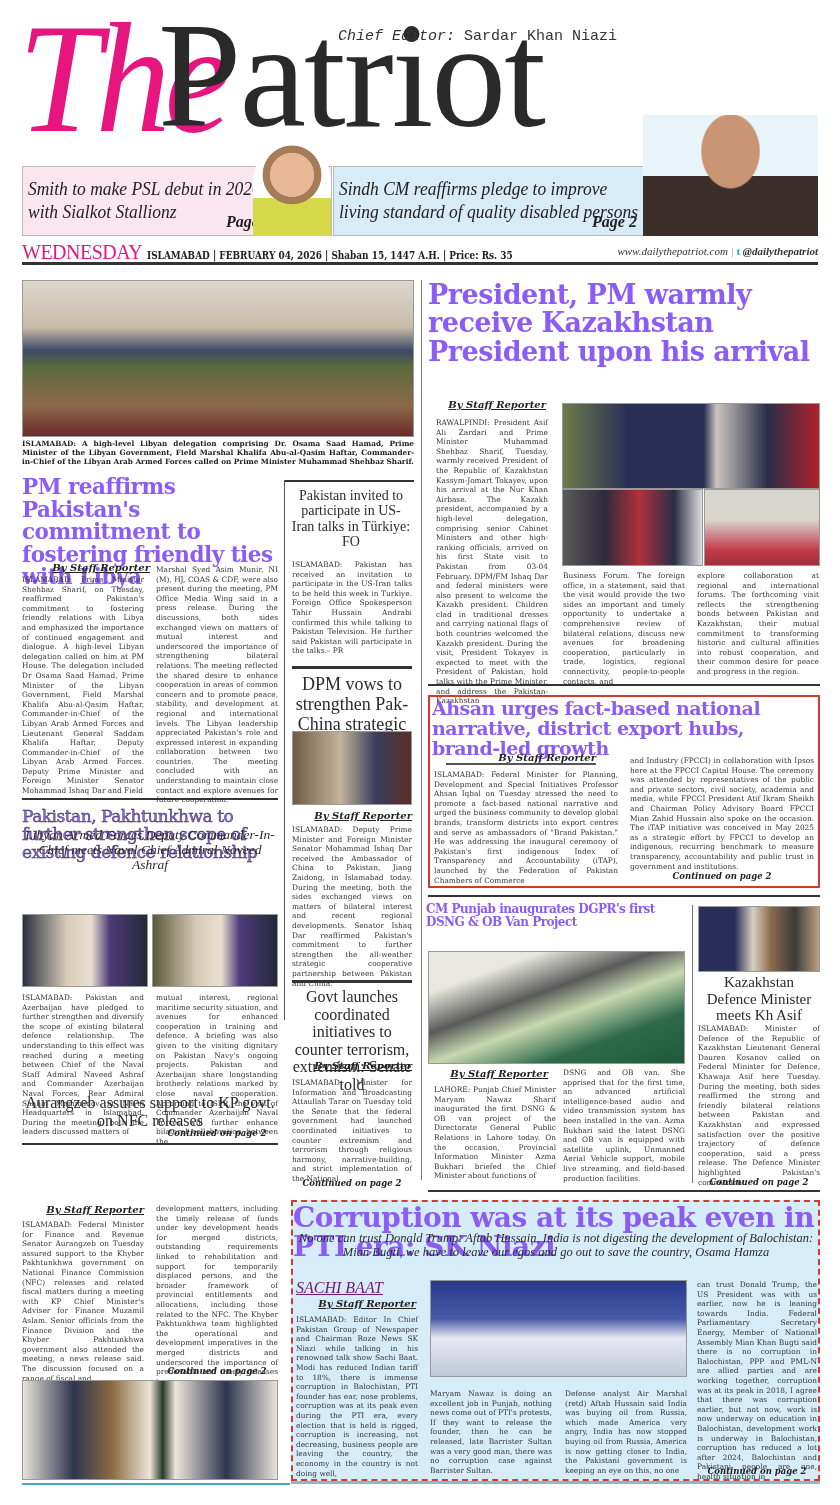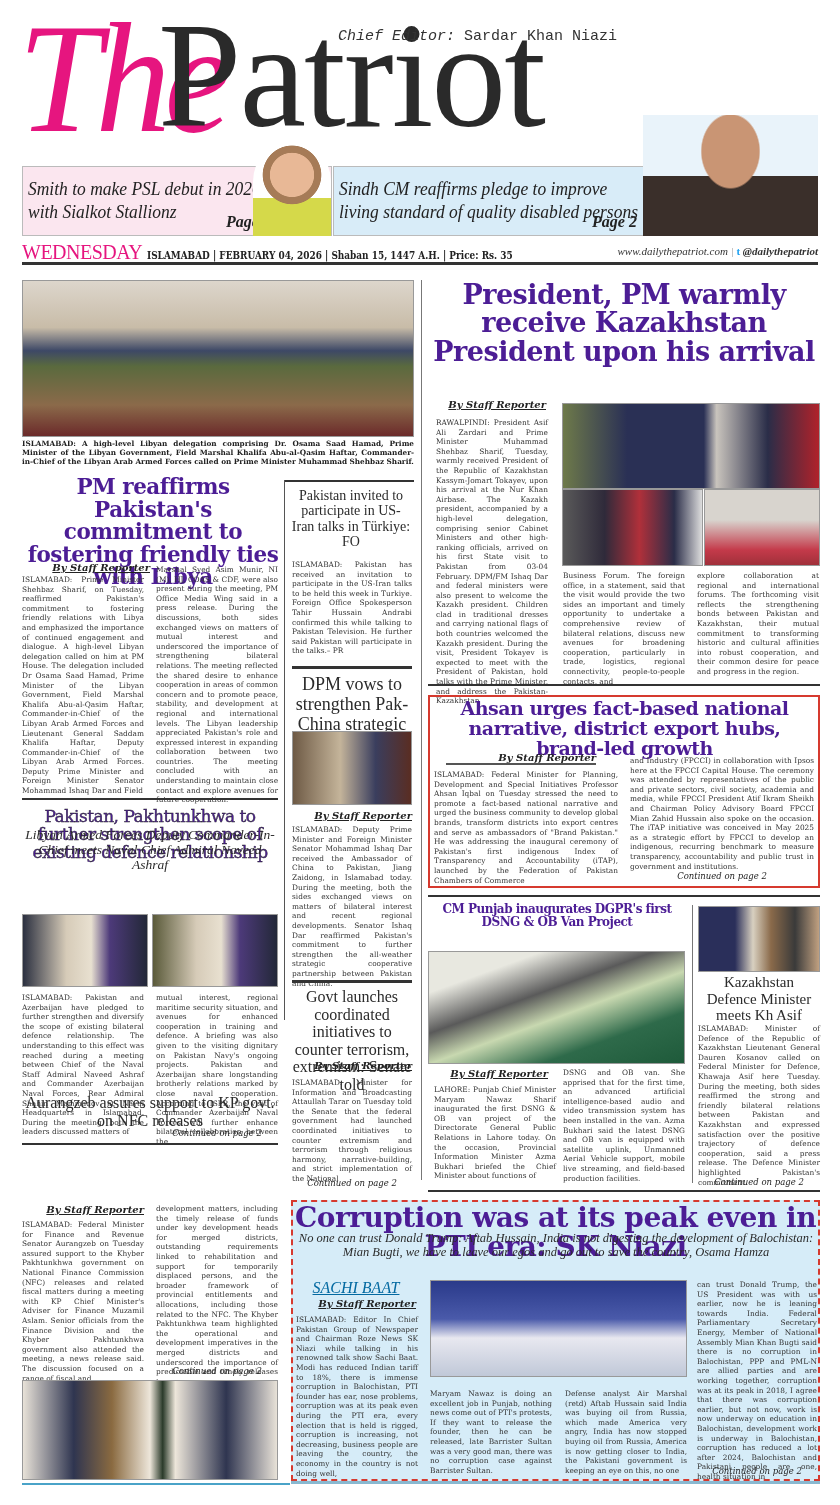--- a/index.html
+++ b/index.html
@@ -10,25 +10,25 @@
 .chief{left:338px;top:28px;font-family:Liberation Mono, monospace;font-size:15px;color:#333}
 .chief i{font-style:italic}
 .teaser{top:166px;height:70px;border:1px solid #bbb}
 .teaser .t{position:absolute;font-family:"Liberation Serif",serif;font-style:italic;font-size:19px;line-height:23px;color:#222;transform:scaleX(.92);transform-origin:left}
 .teaser .pg{position:absolute;font-family:"Liberation Serif",serif;font-style:italic;font-weight:bold;font-size:16px;color:#222}
 .photo{background:linear-gradient(135deg,#9a8f82,#5a5660 40%,#c9c0b0 70%,#7c7468);border:1px solid #999}
 .dateline{left:22px;top:241px;width:796px;height:24px;border-bottom:3px solid #333;font-family:"DejaVu Serif",serif}
 .wed{font-family:"Liberation Serif",serif;font-size:20px;color:#e6157f;font-weight:normal;letter-spacing:-.5px}
 .dl{font-family:"DejaVu Serif",serif;font-size:10.5px;font-weight:bold;color:#222;transform:scaleX(.85);transform-origin:left;display:inline-block}
 .web{right:0;top:4px;font-family:"Liberation Serif",serif;font-style:italic;font-size:11px;color:#333}
-.hl{font-family:"DejaVu Serif",serif;font-weight:bold;text-align:center;color:#4c1d95;line-height:1.05;letter-spacing:-.5px}
+.hl{font-family:"DejaVu Serif",serif;font-weight:bold;color:#8b5cf6;line-height:1.05;letter-spacing:-.5px}
 .hl-light{font-family:"Liberation Serif",serif;text-align:center;color:#2b2b2b;line-height:1.1}
 .by{font-family:"DejaVu Serif",serif;font-style:italic;font-weight:bold;font-size:10px;text-decoration:underline;text-align:right;color:#222}
 .body{font-family:"DejaVu Serif",serif;font-size:7.4px;line-height:9.6px;text-align:justify;color:#333}
-.cont{font-family:"DejaVu Serif",serif;font-style:italic;font-weight:normal;font-size:8.5px;text-align:center;color:#222}
+.cont{font-family:"DejaVu Serif",serif;font-style:italic;font-weight:bold;font-size:8.5px;text-align:center;color:#222}
 .rule{background:#333;height:3px}
 .vrule{background:#777;width:1px}
 .caption{font-family:"DejaVu Serif",serif;font-weight:bold;font-size:7.3px;line-height:9px;color:#222;text-align:justify}
 </style>
 </head>
 <body>
 
 <div class="abs masthead-the">The</div>
 <div class="abs masthead-patriot">Patriot</div>
 <div class="abs chief"><i>Chief Editor:</i> <span>Sardar Khan Niazi</span></div>
@@ -124,20 +124,20 @@
 <div class="abs vrule" style="left:692px;top:905px;height:278px"></div>
 <div class="abs photo" style="left:698px;top:906px;width:122px;height:66px;background:linear-gradient(90deg,#2a2f5a 30%,#d8d0c0 45%,#8a6a4a 60%,#3a3a3a 80%,#c0a080)"></div>
 <div class="abs hl-light" style="left:698px;top:974px;width:122px;font-size:15px">Kazakhstan Defence Minister meets Kh Asif</div>
 <div class="abs body" style="left:698px;top:1024px;width:122px">ISLAMABAD: Minister of Defence of the Republic of Kazakhstan Lieutenant General Dauren Kosanov called on Federal Minister for Defence, Khawaja Asif here Tuesday. During the meeting, both sides reaffirmed the strong and friendly bilateral relations between Pakistan and Kazakhstan and expressed satisfaction over the positive trajectory of defence cooperation, said a press release. The Defence Minister highlighted Pakistan's commitment</div>
 <div class="abs cont" style="left:698px;top:1177px;width:122px">Continued on page 2</div>
 <div class="abs rule" style="left:428px;top:1190px;width:392px;height:2px"></div>
 
 <div class="abs" style="left:291px;top:1200px;width:529px;height:281px;background:#d6ecf8;border:2px dashed #d63a2f;box-shadow:0 3px 0 #8ab8d0"></div>
 <div class="abs hl" style="left:293px;top:1203px;width:525px;font-size:28px">Corruption was at its peak even in PTI era: SK Niazi</div>
 <div class="abs hl-light" style="left:296px;top:1232px;width:520px;font-size:12.5px;font-style:italic">No one can trust Donald Trump: Aftab Hussain, India is not digesting the development of Balochistan: Mian Bugti, we have to leave our egos and go out to save the country, Osama Hamza</div>
-<div class="abs" style="left:296px;top:1279px;width:120px;text-align:center;font-family:'Liberation Serif',serif;font-style:italic;font-size:16px;color:#0369a1;text-decoration:underline">SACHI BAAT</div>
+<div class="abs" style="left:296px;top:1279px;width:120px;text-align:left;font-family:'Liberation Serif',serif;font-style:italic;font-size:16px;color:#701a75;text-decoration:underline">SACHI BAAT</div>
 <div class="abs by" style="left:296px;top:1298px;width:120px">By Staff Reporter</div>
 <div class="abs body" style="left:296px;top:1315px;width:122px">ISLAMABAD: Editor In Chief Pakistan Group of Newspaper and Chairman Roze News SK Niazi while talking in his renowned talk show Sachi Baat. Modi has reduced Indian tariff to 18%, there is immense corruption in Balochistan, PTI founder has ear, nose problems, corruption was at its peak even during the PTI era, every election that is held is rigged, corruption is increasing, not decreasing, business people are leaving the country, the economy in the country is not doing well,</div>
 <div class="abs photo" style="left:430px;top:1280px;width:257px;height:97px;background:linear-gradient(180deg,#2a3a8a 0,#4a5aaa 40%,#e8e8f0 60%,#c0c8d8)"></div>
 <div class="abs body" style="left:430px;top:1389px;width:122px">Maryam Nawaz is doing an excellent job in Punjab, nothing news come out of PTI's protests, If they want to release the founder, then he can be released, late Barrister Sultan was a very good man, there was no corruption case against Barrister Sultan.</div>
 <div class="abs body" style="left:565px;top:1389px;width:122px">Defense analyst Air Marshal (retd) Aftab Hussain said India was buying oil from Russia, which made America very angry, India has now stopped buying oil from Russia, America is now getting closer to India, the Pakistani government is keeping an eye on this, no one</div>
 <div class="abs body" style="left:697px;top:1280px;width:120px">can trust Donald Trump, the US President was with us earlier, now he is leaning towards India. Federal Parliamentary Secretary Energy, Member of National Assembly Mian Khan Bugti said there is no corruption in Balochistan, PPP and PML-N are allied parties and are working together, corruption was at its peak in 2018, I agree that there was corruption earlier, but not now, work is now underway on education in Balochistan, development work is underway in Balochistan, corruption has reduced a lot after 2024, Balochistan and Pakistani people are one, health situation in</div>
 <div class="abs cont" style="left:697px;top:1466px;width:120px">Continued on page 2</div>
 
 </body></html>

